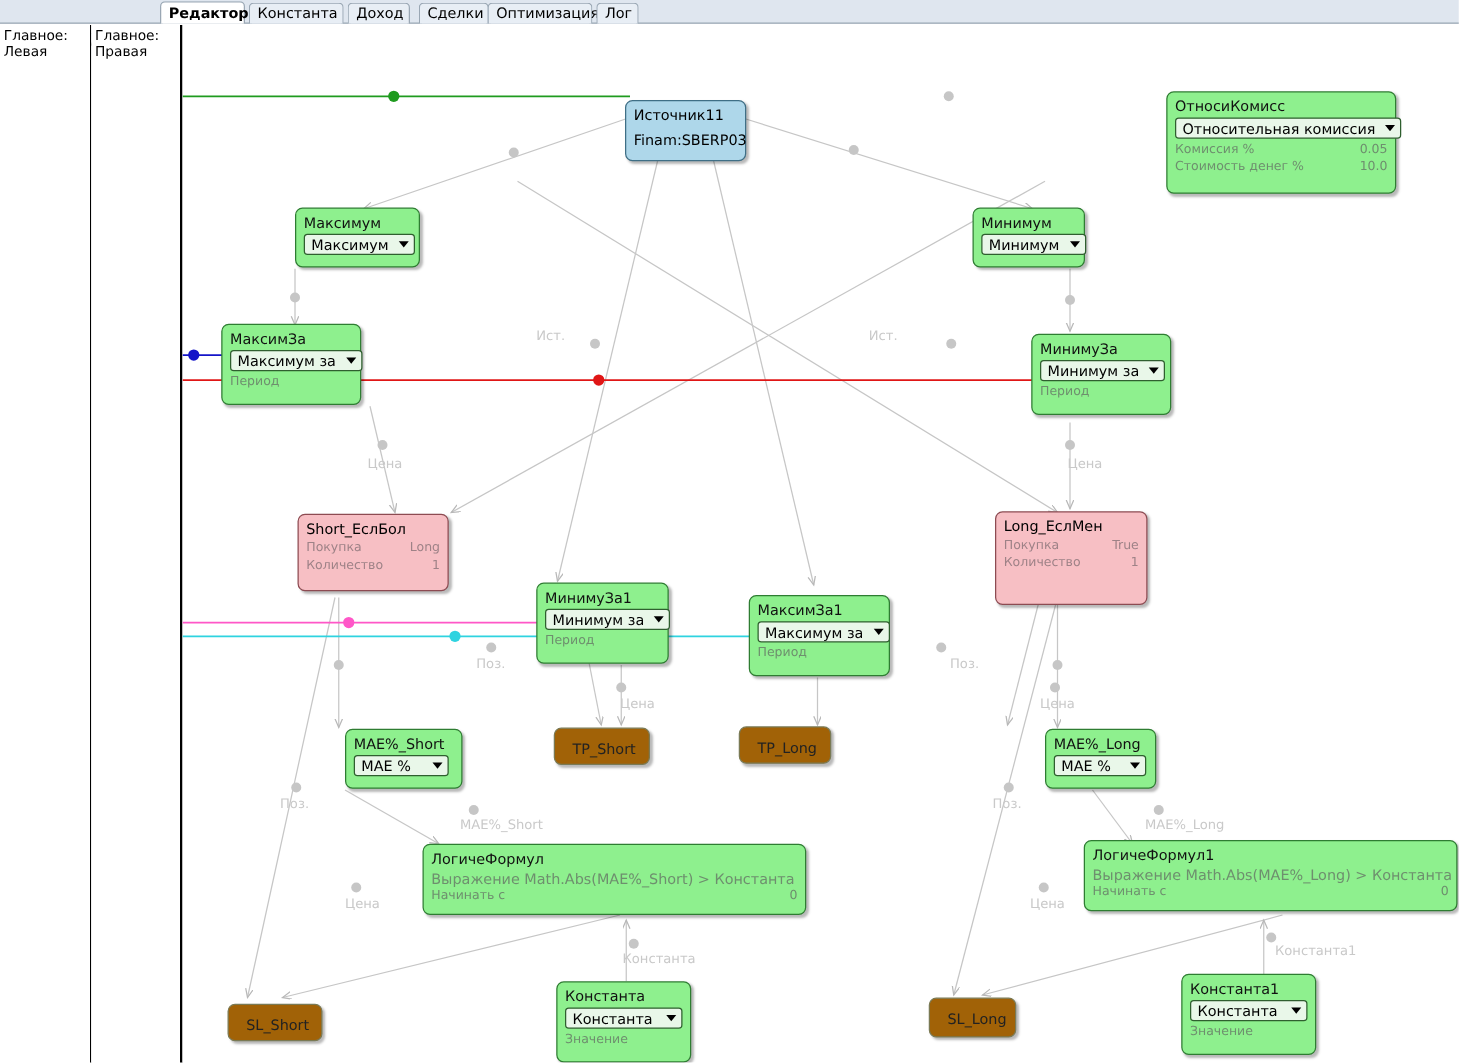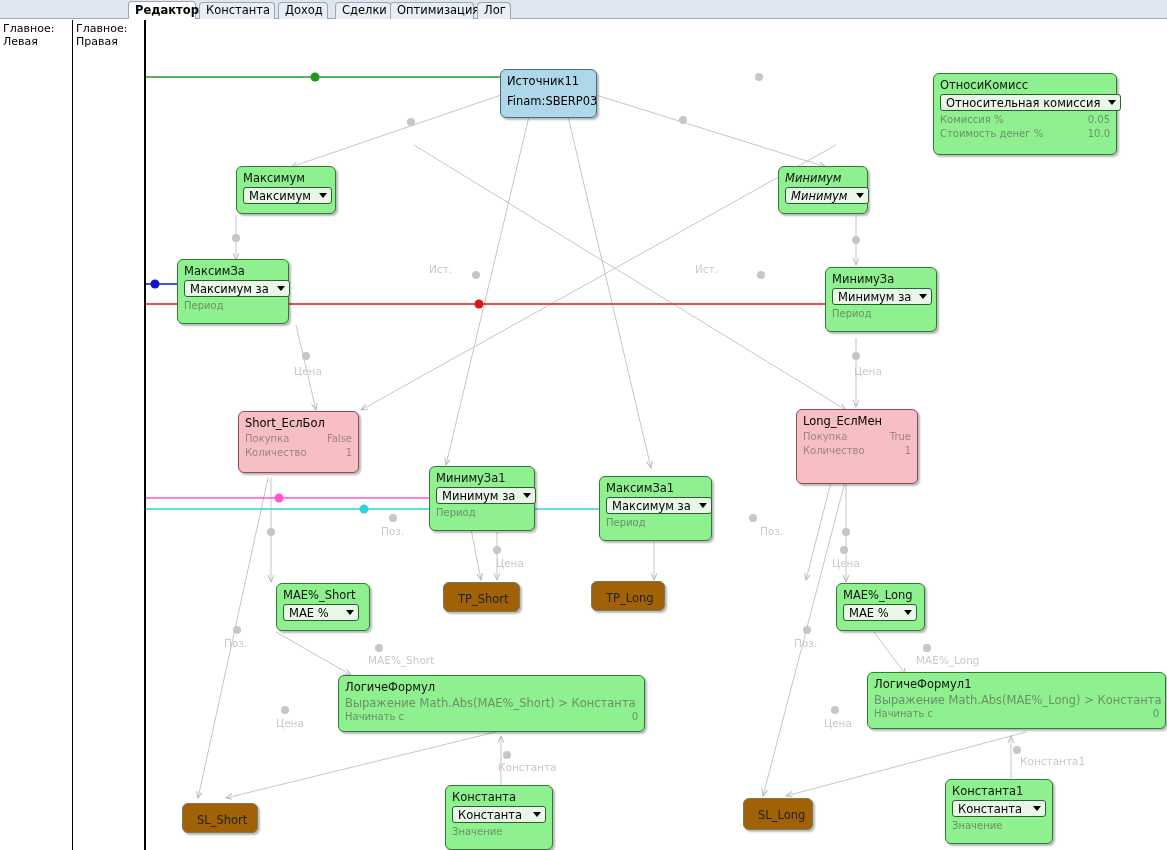--- a/index.html
+++ b/index.html
@@ -266,21 +266,21 @@
   <div class="elabel" style="left:686px; top:537px;">Цена</div>
   <div class="elabel" style="left:78px;  top:617px;">Поз.</div>
   <div class="elabel" style="left:648px; top:617px;">Поз.</div>
   <div class="elabel" style="left:222px; top:634px;">MAE%_Short</div>
   <div class="elabel" style="left:770px; top:634px;">MAE%_Long</div>
   <div class="elabel" style="left:130px; top:697px;">Цена</div>
   <div class="elabel" style="left:678px; top:697px;">Цена</div>
   <div class="elabel" style="left:352px; top:741px;">Константа</div>
   <div class="elabel" style="left:874px; top:735px;">Константа1</div>
 
-  <div class="node blue" style="left:354px; top:49px; width:97px; height:49px;">
+  <div class="node blue" style="left:354px; top:60px; width:97px; height:49px;">
     <div class="node-title dark">Источник11</div>
     <div class="node-title dark" style="margin-top:6px;">Finam:SBERP03</div>
   </div>
 
   <div class="node green" style="left:787px; top:53px; width:184px; height:82px;">
     <div class="node-title">ОтносиКомисс</div>
     <div class="combo" style="min-width:170px;">
       <span>Относительная комиссия</span>
       <span class="caret"></span>
     </div>
@@ -295,21 +295,21 @@
   </div>
 
   <div class="node green" style="left:90px; top:146px; width:100px; height:48px;">
     <div class="node-title">Максимум</div>
     <div class="combo" style="min-width:86px;">
       <span>Максимум</span>
       <span class="caret"></span>
     </div>
   </div>
 
-  <div class="node green" style="left:632px; top:146px; width:90px; height:48px;font-style:italic;">
+  <div class="node green" style="left:632px; top:146px; width:90px; height:48px;">
     <div class="node-title">Минимум</div>
     <div class="combo" style="min-width:78px;">
       <span>Минимум</span>
       <span class="caret"></span>
     </div>
   </div>
 
   <div class="node green" style="left:31px; top:239px; width:112px; height:65px;">
     <div class="node-title">МаксимЗа</div>
     <div class="combo" style="min-width:98px;">
@@ -325,21 +325,21 @@
       <span>Минимум за</span>
       <span class="caret"></span>
     </div>
     <div class="prop single" style="margin-top:2px;">Период</div>
   </div>
 
   <div class="node pink" style="left:92px; top:391px; width:121px; height:62px;">
     <div class="node-title dark">Short_ЕслБол</div>
     <div class="prop">
       <span class="pname">Покупка</span>
-      <span class="pval">False</span>
+      <span class="pval">Long</span>
     </div>
     <div class="prop">
       <span class="pname">Количество</span>
       <span class="pval">1</span>
     </div>
   </div>
 
   <div class="node pink" style="left:650px; top:389px; width:122px; height:75px;">
     <div class="node-title dark">Long_ЕслМен</div>
     <div class="prop">

